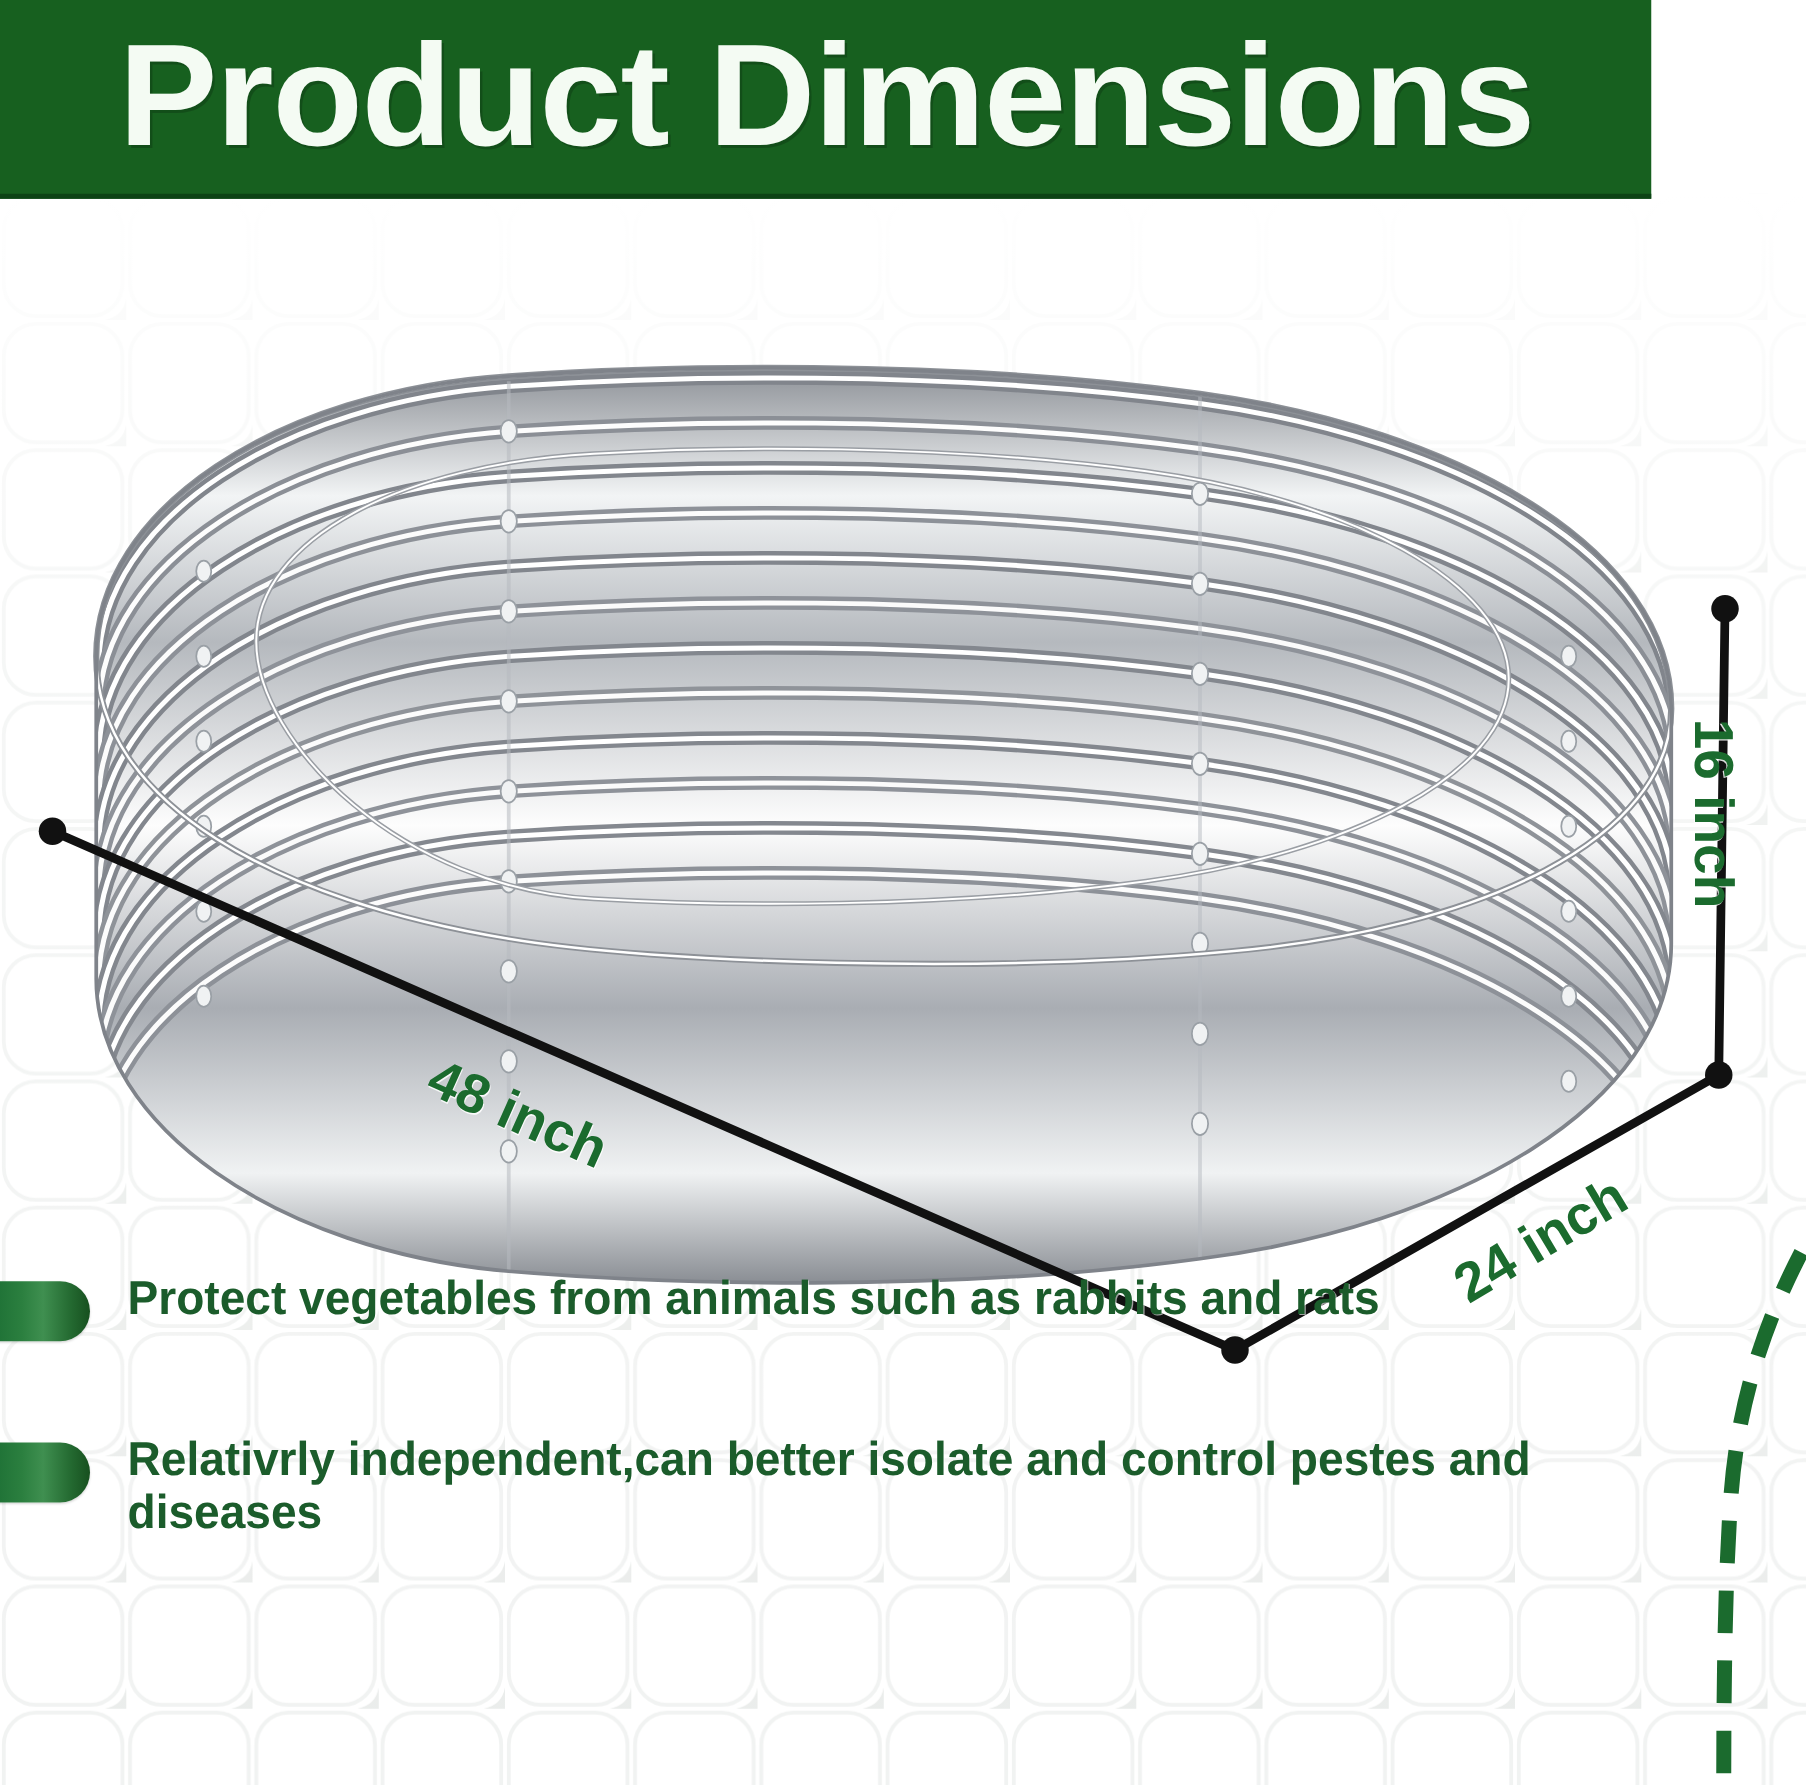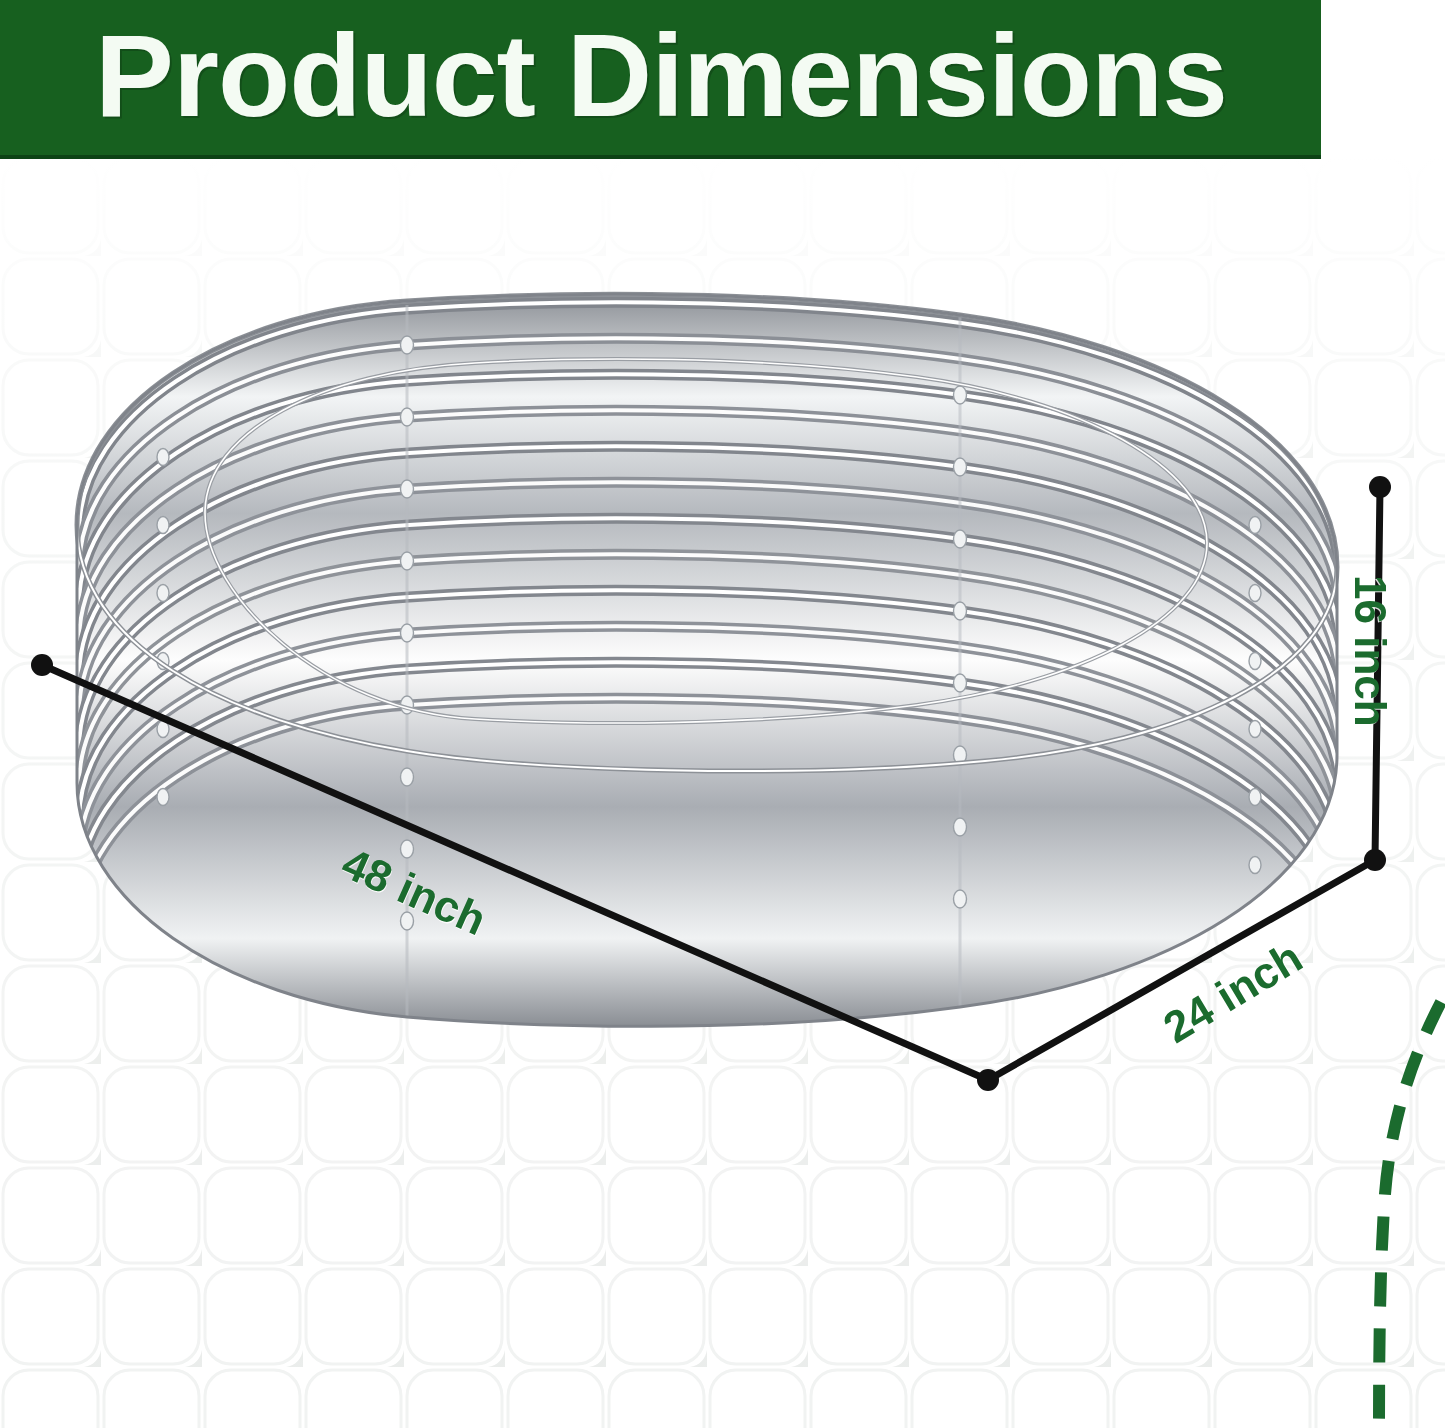--- a/index.html
+++ b/index.html
@@ -440,18 +440,26 @@
   <div class="dim-label" id="dim-label-48">48 inch</div>
   <div class="dim-label" id="dim-label-24">24 inch</div>
   <div class="dim-label" id="dim-label-16">16 inch</div>
 
   <svg id="decor-arc" viewBox="0 0 150 430">
     <path d="M146 4 C118 58, 96 120, 90 196 C85 262, 84 350, 84 430" fill="none" stroke="#1b6b2e" stroke-width="12" stroke-dasharray="34 22" stroke-linecap="butt"></path>
   </svg>
 
   <div id="feature-list">
 
-
+    <div class="feature-row">
+      <div class="feature-bullet"></div>
+      <div class="feature-text">Protect vegetables from animals such as rabbits and rats</div>
+    </div>
+
+    <div class="feature-row">
+      <div class="feature-bullet"></div>
+      <div class="feature-text">Relativrly independent,can better isolate and control pestes and diseases</div>
+    </div>
 
 
   </div>
 
 </div>
 
 </body></html>

